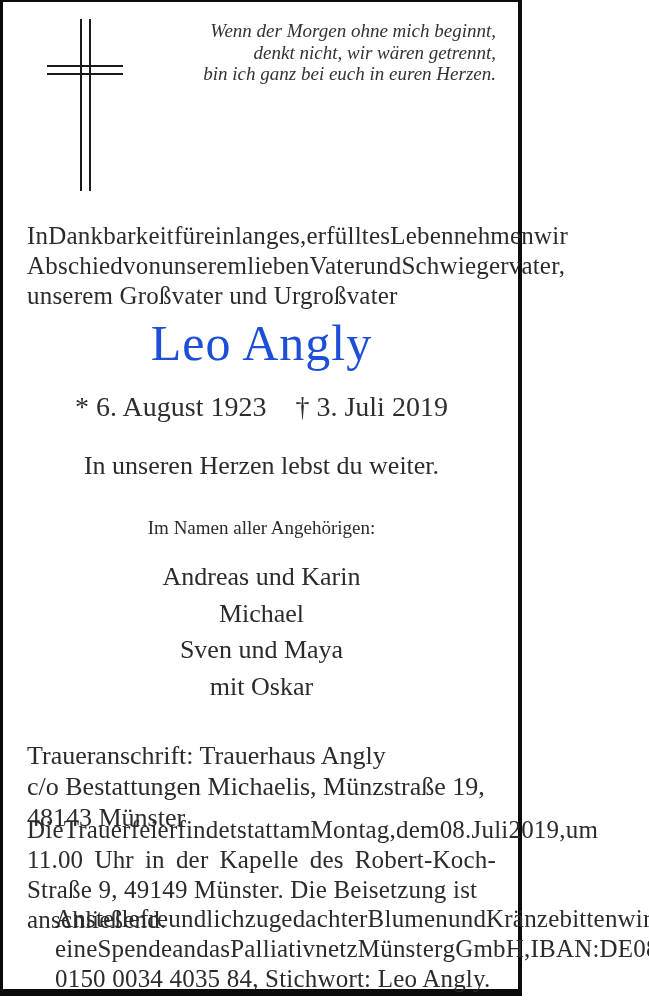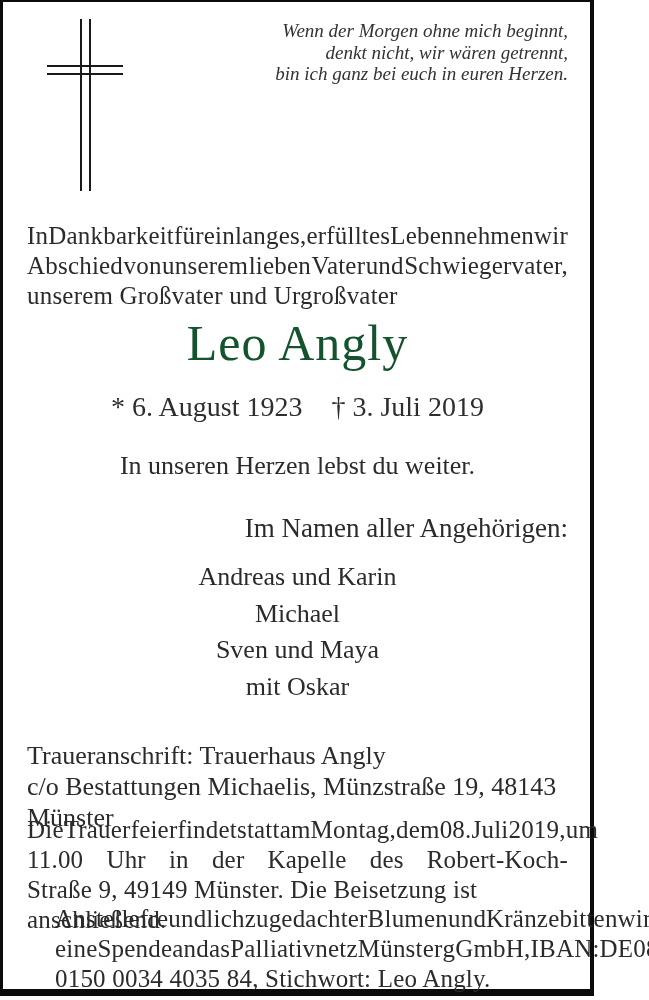--- a/index.html
+++ b/index.html
@@ -6,21 +6,21 @@
     margin: 0;
     padding: 0;
     background: #ffffff;
     width: 649px;
     height: 1000px;
     overflow: hidden;
   }
   .notice {
     position: absolute;
     left: 0; top: 0;
-    width: 594px;
+    width: 522px;
     height: 996px;
     box-sizing: border-box;
     border-style: solid;
     border-color: #0b0b0b;
     border-width: 2px 4px 7px 3px;
     background: #ffffff;
     font-family: "Liberation Serif", "DejaVu Serif", serif;
     color: #2b2b2b;
   }
   .cross {
@@ -42,35 +42,35 @@
   .block { position: absolute; left: 24px; right: 22px; }
   .para { font-size: 25px; line-height: 30px; letter-spacing: 0.2px; }
   .jline { display: flex; justify-content: space-between; align-items: center; }
   .intro    { top: 219px; }
   .name {
     top: 310px;
     text-align: center;
     font-size: 50px;
     line-height: 62px;
     font-weight: 400;
-    color: #14532d;
+    color: #1d4ed8;
     letter-spacing: 1px;
     margin: 0;
   }
   .dates {
     top: 388px;
     display: flex;
     justify-content: center;
     gap: 29px;
     font-size: 28px;
     line-height: 34px;
     color: #2e2e2e;
   }
   .memorial    { top: 448px; text-align: center; font-size: 26px; line-height: 32px; }
-  .family-intro{ top: 509px; text-align: right; font-size: 27px; line-height: 34px; }
+  .family-intro{ top: 509px; text-align: center; font-size: 19px; line-height: 34px; }
   .family      { top: 557px; text-align: center; font-size: 26px; line-height: 36.5px; }
   .address     { top: 738px; font-size: 26px; line-height: 31px; }
   .funeral     { top: 813px; }
   .donation    { top: 902px; margin-left: 28px; }
 </style>
 </head>
 <body>
 
 <div class="notice">
 

